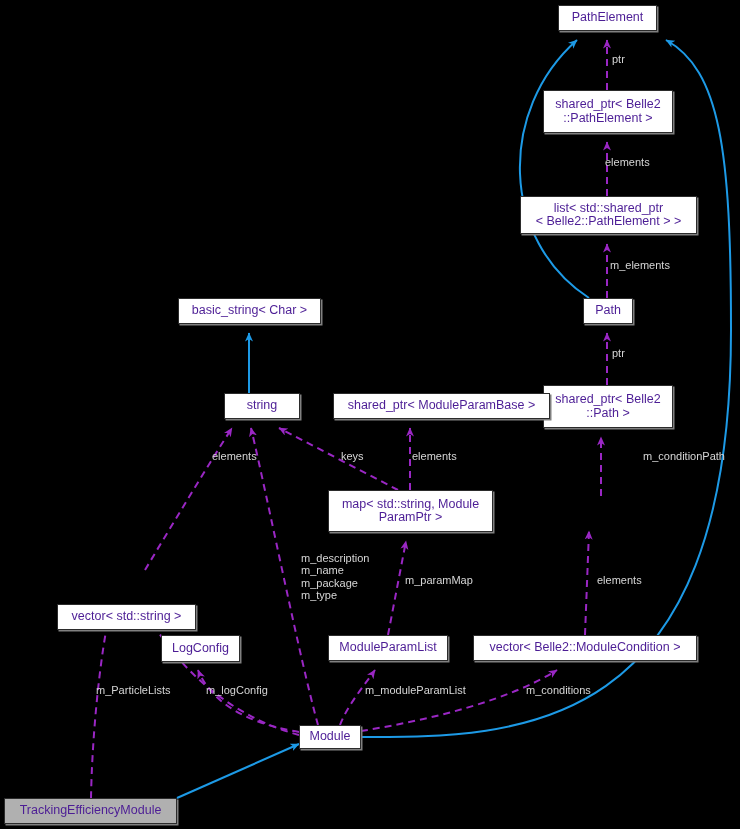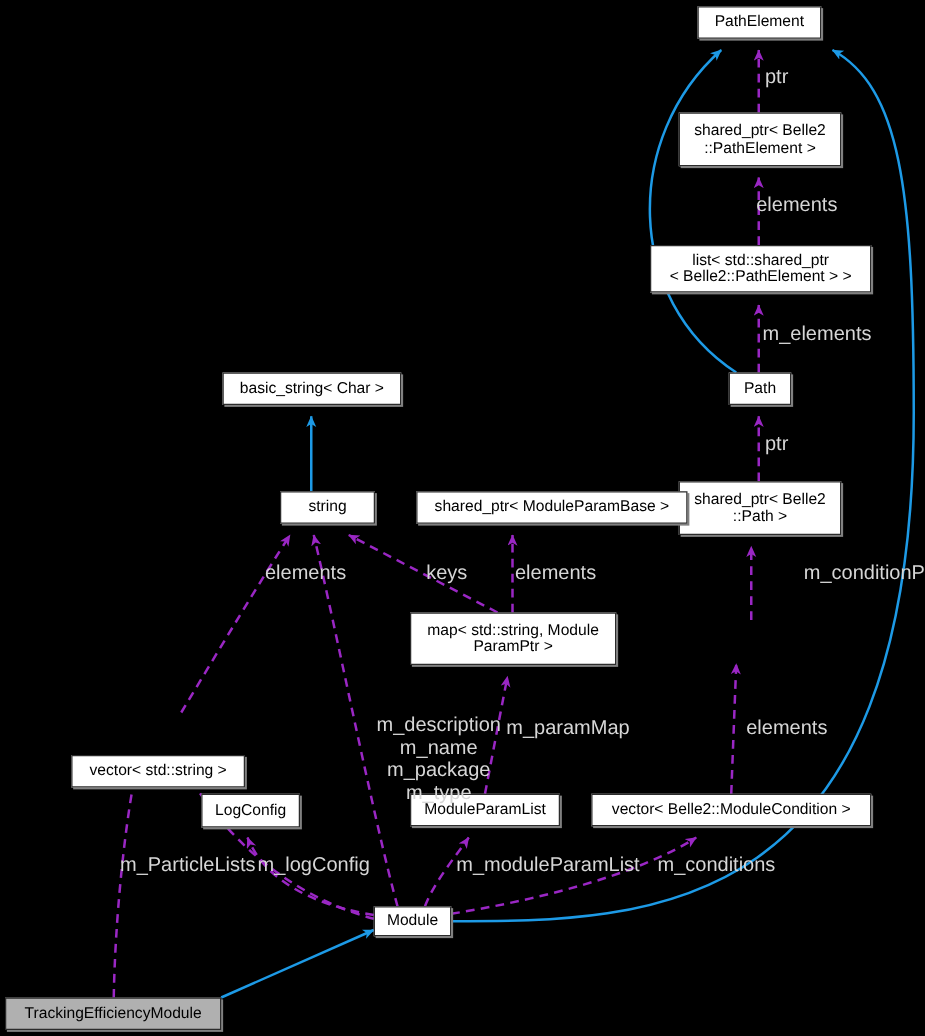--- a/index.html
+++ b/index.html
@@ -1,26 +1,26 @@
 <!DOCTYPE html>
 <html><head>
 <meta charset="utf-8">
 <style>
   html,body{margin:0;padding:0;background:#000;}
   #canvas{position:relative;width:740px;height:829px;background:#000;
           font-family:"Liberation Sans", sans-serif;}
   svg.edges{position:absolute;left:0;top:0;width:740px;height:829px;}
   .node{position:absolute;box-sizing:border-box;background:#ffffff;
-        border:1px solid #2b2b2b;color:#000000;
+        border:1px solid #2b2b2b;color:#4c1d95;
         display:flex;align-items:center;justify-content:center;
         text-align:center;line-height:1.08;font-size:12.5px;
         box-shadow:1.5px 1.5px 0 0 #808080;}
   .node.selected{background:#b0b0b0;align-items:center;}
   .node span{display:block;white-space:pre-line;padding:0 5px;}
-  .edge-label{position:absolute;color:#d6d6d6;font-size:16px;
+  .edge-label{position:absolute;color:#d6d6d6;font-size:11px;
               white-space:pre-line;text-align:center;line-height:1.12;}
 </style>
 </head>
 <body>
 
 <div id="canvas">
 
   <svg class="edges" viewBox="0 0 740 829" xmlns="http://www.w3.org/2000/svg">
     <defs>
       <marker id="arrB" markerWidth="11" markerHeight="11" refX="8.5" refY="4" orient="auto" markerUnits="userSpaceOnUse">
@@ -110,21 +110,21 @@
   </div>
 
   <div class="edge-label" style="left:612px;top:53px;">ptr</div>
   <div class="edge-label" style="left:605px;top:156px;">elements</div>
   <div class="edge-label" style="left:610px;top:259px;">m_elements</div>
   <div class="edge-label" style="left:612px;top:347px;">ptr</div>
   <div class="edge-label" style="left:603px;top:450px;margin-left:40px;">m_conditionPath</div>
   <div class="edge-label" style="left:212px;top:450px;">elements</div>
   <div class="edge-label" style="left:341px;top:450px;">keys</div>
   <div class="edge-label" style="left:412px;top:450px;">elements</div>
-  <div class="edge-label" style="left:301px;top:572px;text-align:center;width:100px;">m_description
+  <div class="edge-label" style="left:301px;top:552px;text-align:left;width:100px;">m_description
 m_name
 m_package
 m_type</div>
   <div class="edge-label" style="left:405px;top:574px;">m_paramMap</div>
   <div class="edge-label" style="left:597px;top:574px;">elements</div>
   <div class="edge-label" style="left:96px;top:684px;">m_ParticleLists</div>
   <div class="edge-label" style="left:206px;top:684px;">m_logConfig</div>
   <div class="edge-label" style="left:365px;top:684px;">m_moduleParamList</div>
   <div class="edge-label" style="left:526px;top:684px;">m_conditions</div>
 

